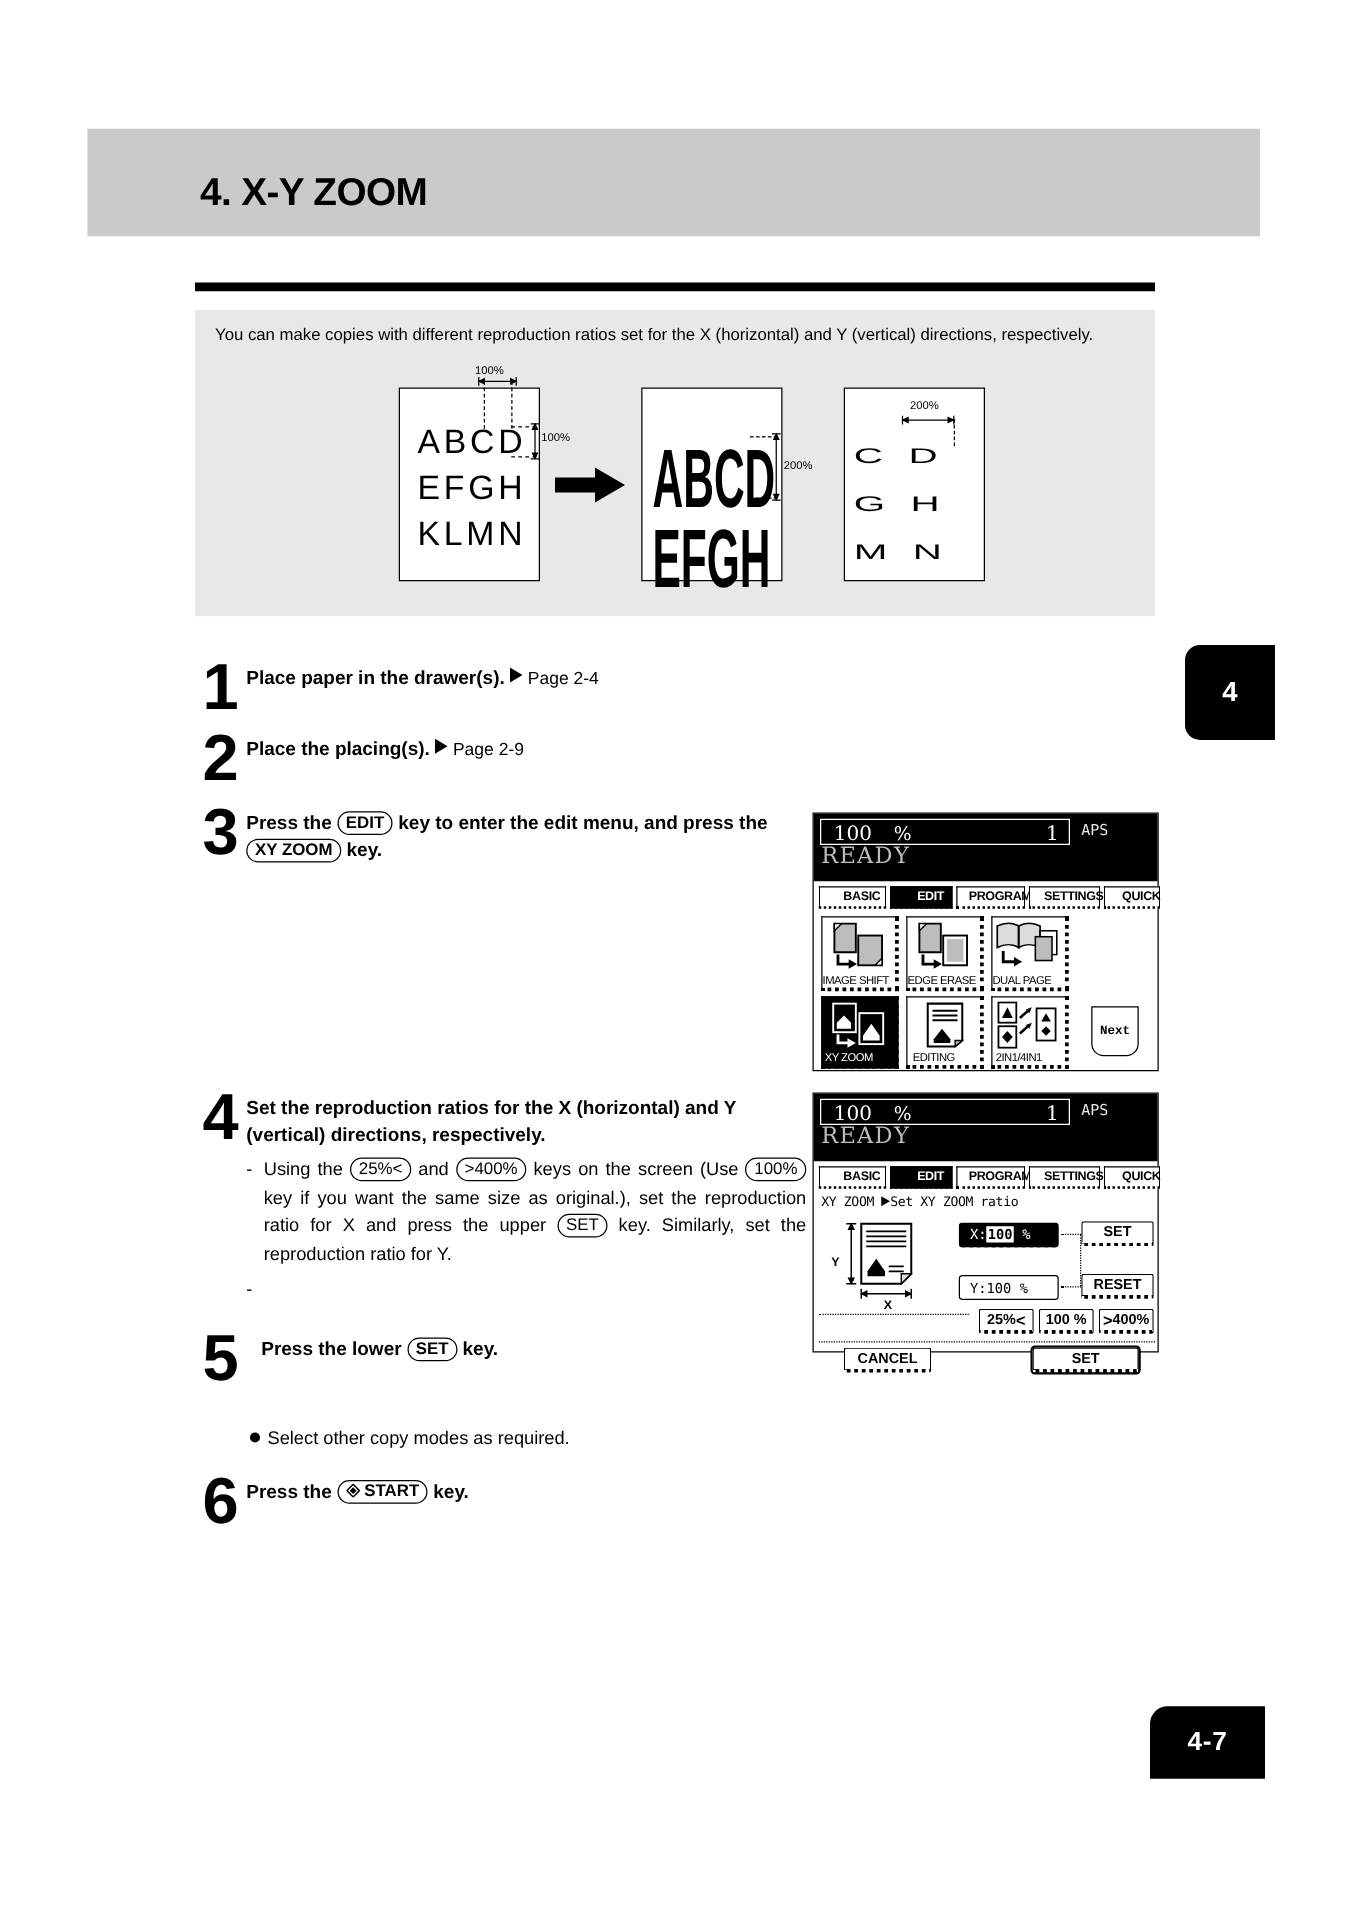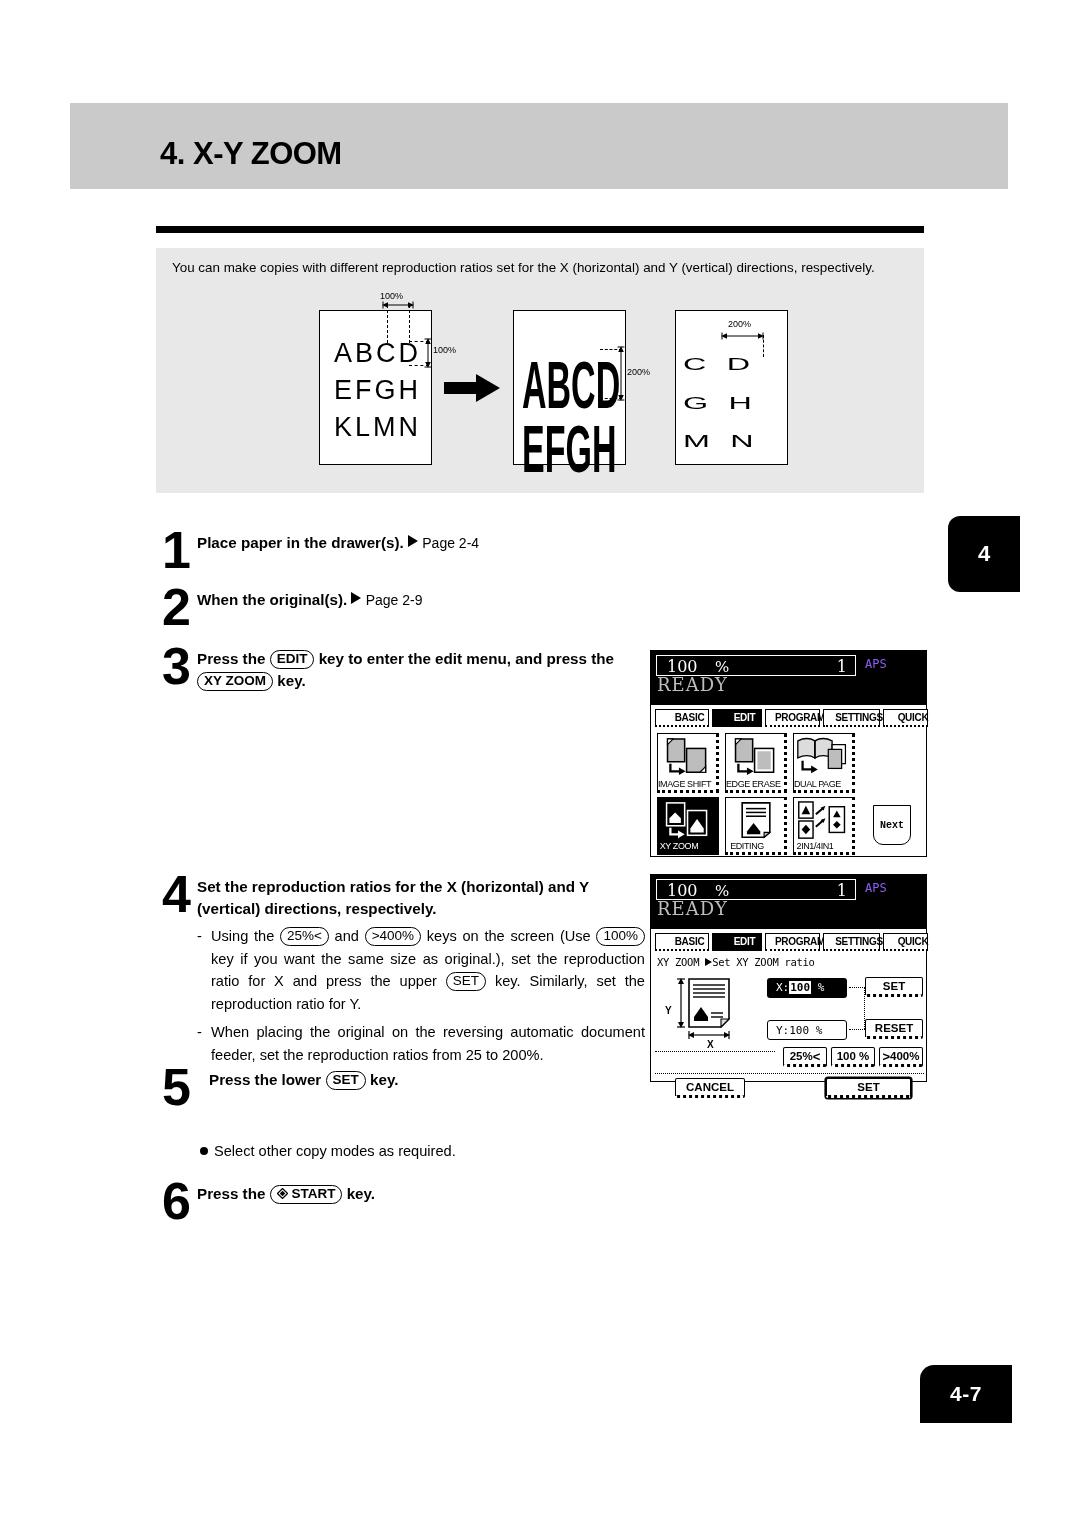--- a/index.html
+++ b/index.html
@@ -263,21 +263,21 @@
     position: absolute; left: 58px; top: 2px;
     font-size: 15px; font-family: "DejaVu Serif", serif;
   }
   .copies {
     position: absolute; right: 8px; top: 1px;
     font-size: 16px; font-family: "DejaVu Serif", serif;
   }
   .aps {
     position: absolute; left: 214px; top: 6px;
     font-size: 12px; font-family: "DejaVu Sans Mono", monospace;
-    color: #8b5cf6;
+    color: #e5e5e5;
   }
   .ready {
     position: absolute; left: 6px; top: 23px;
     font-size: 18px; font-family: "DejaVu Serif", serif;
     color: #bdbdbd; letter-spacing: 1px;
   }
 
   
   .tabrow {
     position: absolute;
@@ -486,21 +486,21 @@
 
 <div class="step-num" style="left:162px; top:529px;">1</div>
 <div class="step-text" style="left:197px; top:532px; width:460px;">
   <span>Place paper in the drawer(s).</span>
   <span class="tri"></span>
   <span class="light">Page 2-4</span>
 </div>
 
 <div class="step-num" style="left:162px; top:586px;">2</div>
 <div class="step-text" style="left:197px; top:589px; width:460px;">
-  <span>When the original(s).</span>
+  <span>Place the placing(s).</span>
   <span class="tri"></span>
   <span class="light">Page 2-9</span>
 </div>
 
 <div class="step-num" style="left:162px; top:645px;">3</div>
 <div class="step-text" style="left:197px; top:648px; width:456px;">
   <span>Press the</span>
   <span class="keycap">EDIT</span>
   <span>key to enter the edit menu, and press</span>
   <span>the</span>
@@ -522,21 +522,20 @@
     <span>and</span>
     <span class="keycap keycap-thin">&gt;400%</span>
     <span>keys on the screen (Use</span>
     <span class="keycap keycap-thin">100%</span>
     <span>key if you want the same size as original.), set the reproduction ratio for X and press the upper</span>
     <span class="keycap keycap-thin">SET</span>
     <span>key. Similarly, set the reproduction ratio for Y.</span>
   </div>
   <div class="note-item" style="margin-top:6px;">
     <span class="dash">-</span>
-    <span>When placing the original on the reversing automatic document feeder, set the reproduction ratios from 25 to 200%.</span>
   </div>
 </div>
 
 <div class="step-num" style="left:162px; top:1066px;">5</div>
 <div class="step-text" style="left:197px; top:1069px; width:450px;margin-left:12px;">
   <span>Press the lower</span>
   <span class="keycap">SET</span>
   <span>key.</span>
 </div>
 

